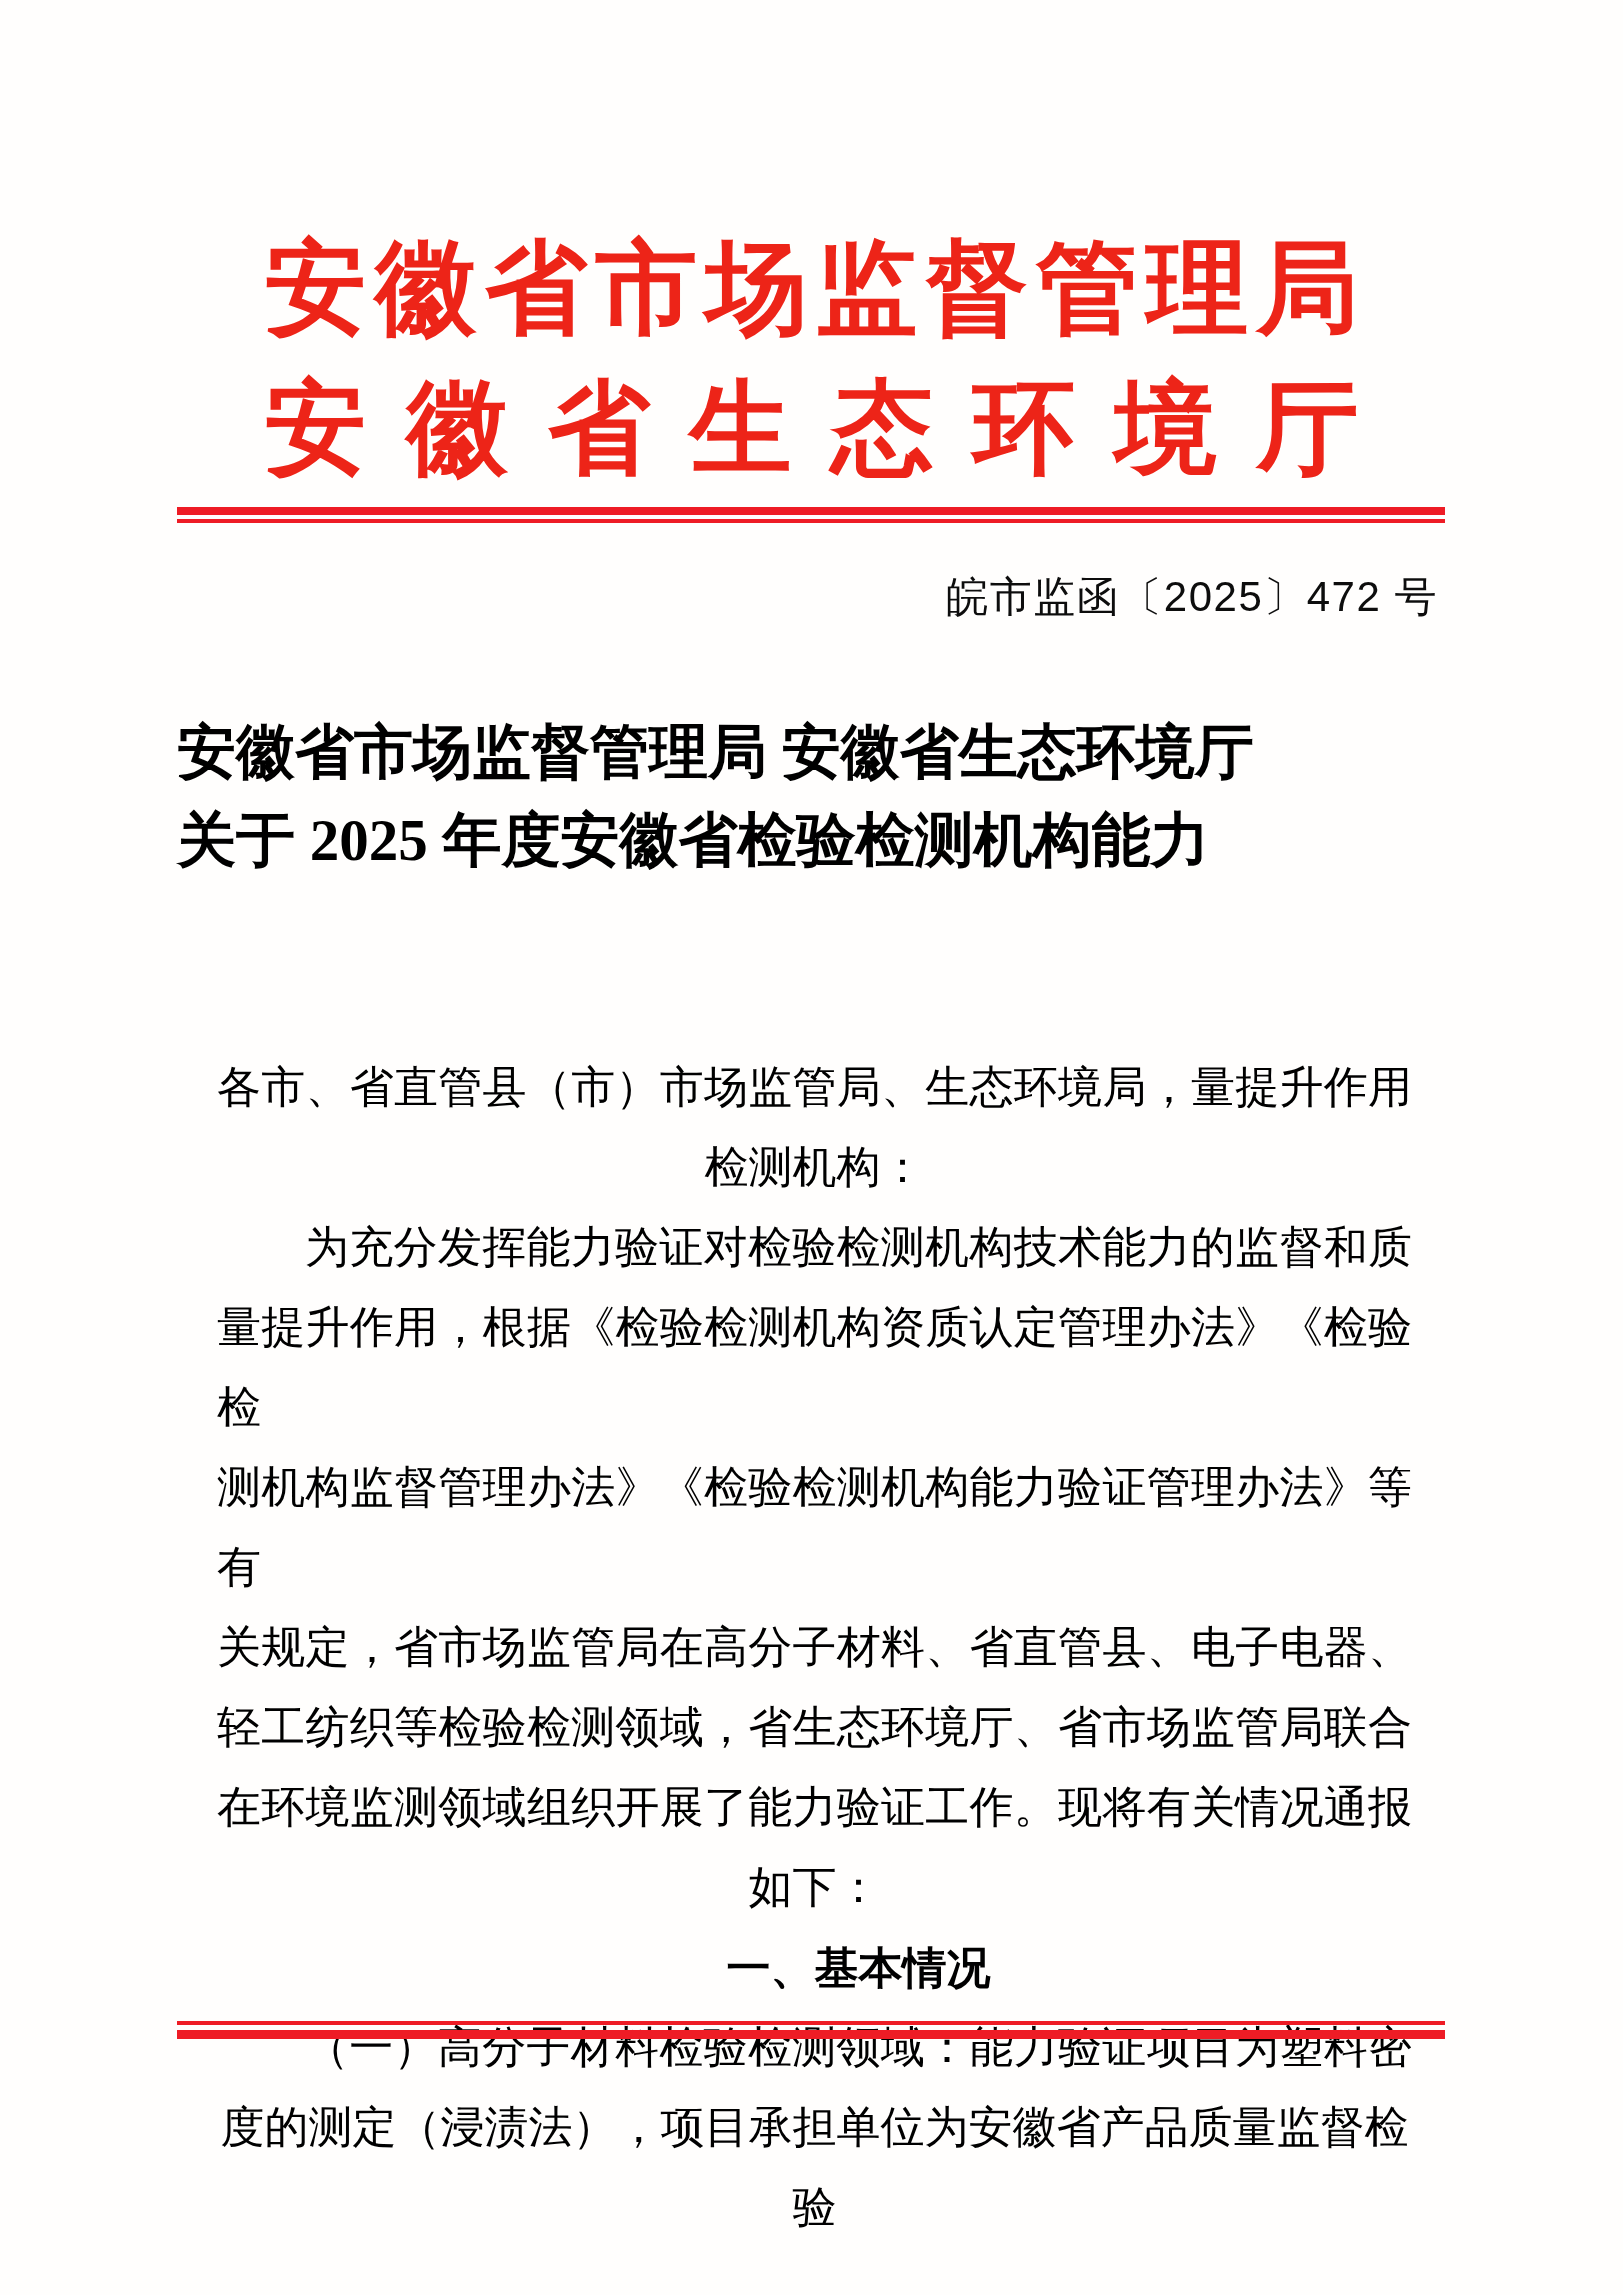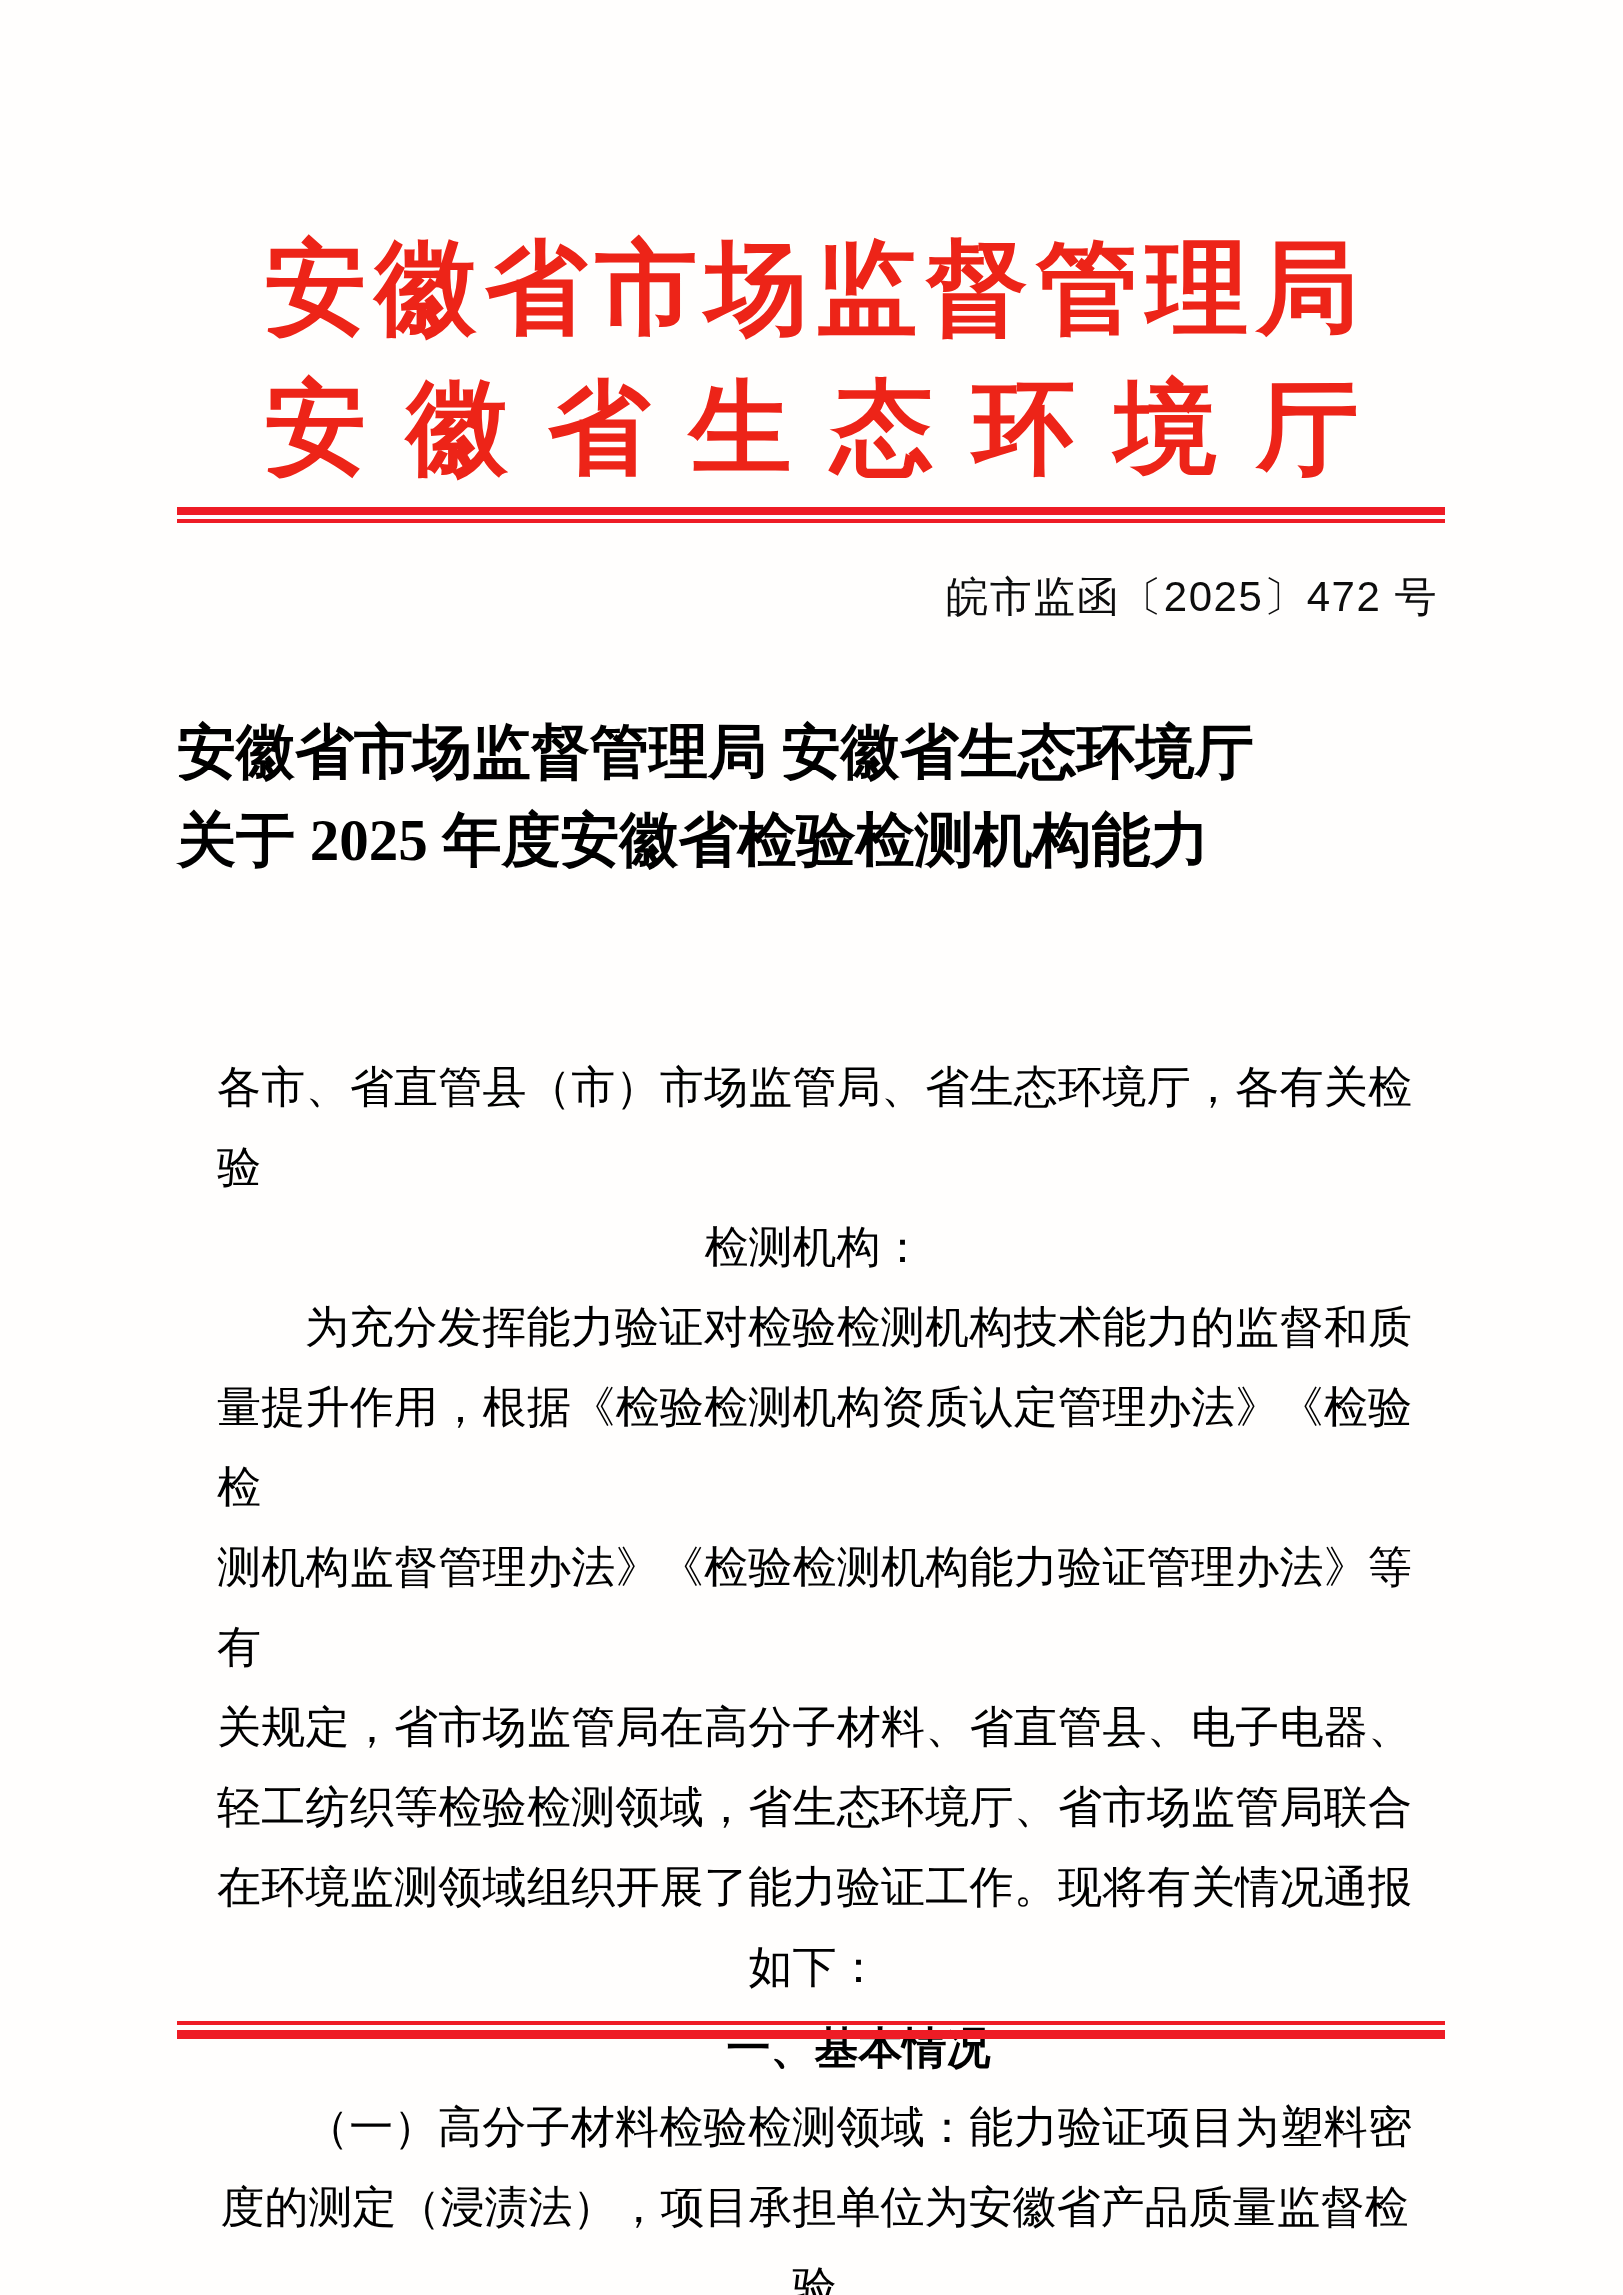--- a/index.html
+++ b/index.html
@@ -131,21 +131,21 @@
   <div class="rule rule-head-thin"></div>
 
   <div class="doc-number">皖市监函〔2025〕472 号</div>
 
   <div class="doc-title">
     <div>安徽省市场监督管理局 安徽省生态环境厅</div>
     <div>关于 2025 年度安徽省检验检测机构能力</div>
   </div>
 
   <div class="body-block">
-      <div class="body-line fill">各市、省直管县（市）市场监管局、省生态环境厅，各有关检验</div>
+      <div class="body-line fill">各市、省直管县（市）市场监管局、生态环境局，量提升作用</div>
       <div class="body-line">检测机构：</div>
       <div class="body-line indent fill">为充分发挥能力验证对检验检测机构技术能力的监督和质</div>
       <div class="body-line fill">量提升作用，根据《检验检测机构资质认定管理办法》《检验检</div>
       <div class="body-line fill">测机构监督管理办法》《检验检测机构能力验证管理办法》等有</div>
       <div class="body-line fill">关规定，省市场监管局在高分子材料、省直管县、电子电器、</div>
       <div class="body-line fill">轻工纺织等检验检测领域，省生态环境厅、省市场监管局联合</div>
       <div class="body-line fill">在环境监测领域组织开展了能力验证工作。现将有关情况通报</div>
       <div class="body-line">如下：</div>
       <div class="body-line heading indent">一、基本情况</div>
       <div class="body-line indent fill">（一）高分子材料检验检测领域：能力验证项目为塑料密</div>

